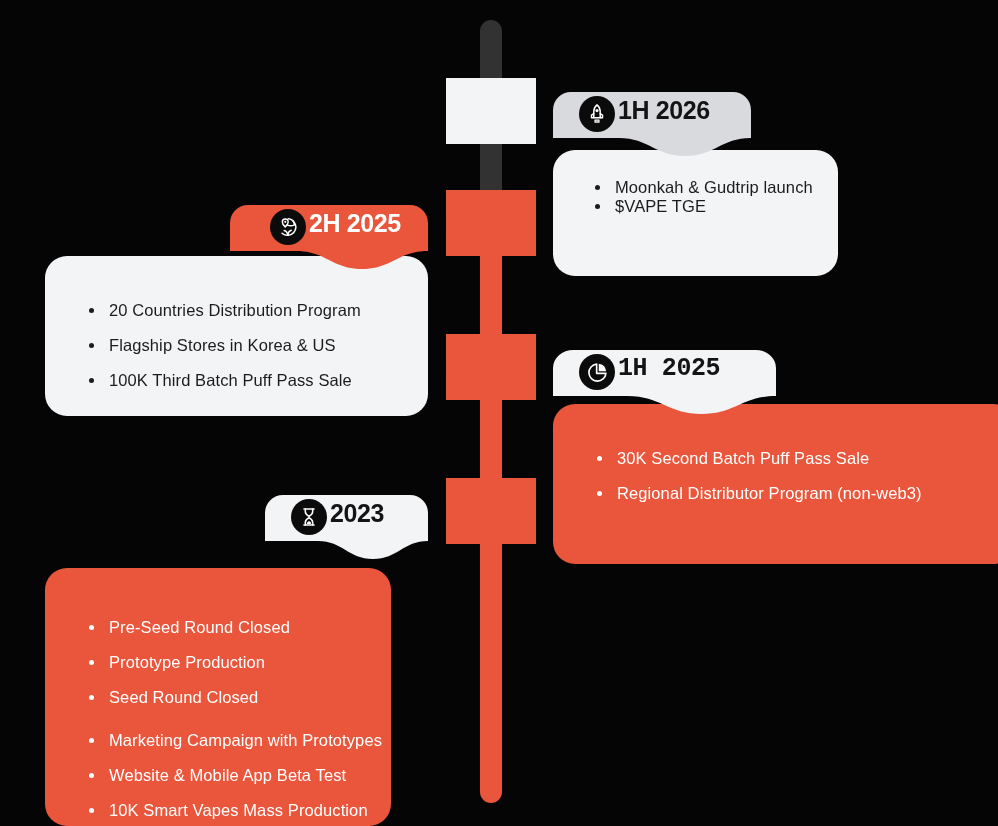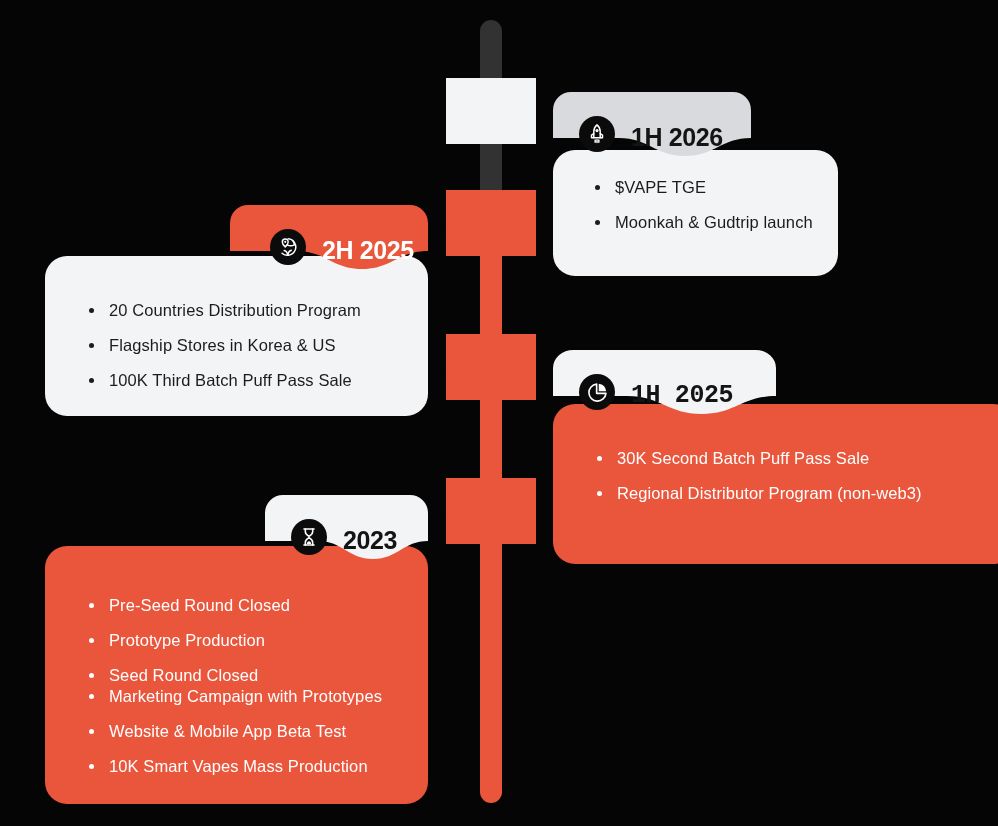--- a/index.html
+++ b/index.html
@@ -105,22 +105,22 @@
     position: absolute;
     left: 0; top: 0;
     width: 100%;
     height: 100%;
     z-index: 0;
   }
   .tab-inner {
     position: relative;
     z-index: 1;
     display: flex;
-    align-items: flex-end;
-    gap: 16px;
+    align-items: flex-start;
+    gap: 3px;
     height: 56px;
   }
   .tab-label {
     font-size: 25px;
     font-weight: 700;
     letter-spacing: -0.4px;
     white-space: nowrap;
   }
 
   .icon-badge {
@@ -182,22 +182,22 @@
       <i class="b3"></i>
       <i class="b4"></i>
       <i class="b5"></i>
       <i class="b6"></i>
       <i class="b7"></i>
   </div>
 
   <div class="card">
     <div class="card-body t-light-body" style="left:553px; top:150px; width:285px; height:126px;">
       <ul style="padding:28px 0 0 40px;">
+        <li>Moonkah &amp; Gudtrip launch</li>
         <li style="margin-bottom:16px;">$VAPE TGE</li>
-        <li>Moonkah &amp; Gudtrip launch</li>
       </ul>
     </div>
     <div class="tab t-light" style="left:553px; top:92px; width:198px; height:64px;">
       <svg class="tab-bg" viewBox="0 0 198 64" preserveAspectRatio="none">
         <path fill="#D9DADE" d="M18,0 H180 A18,18 0 0 1 198,18 V46
                                  C 168,46 162,64 132,64
                                  C 102,64 96,46 66,46
                                  H0 V18 A18,18 0 0 1 18,0 Z"></path>
       </svg>
       <div class="tab-inner">
@@ -266,25 +266,25 @@
             <path d="M11.1 3.2 A8.9 8.9 0 1 0 20.8 12.9 H11.1 Z" stroke="#fff" stroke-width="1.7" fill="none" stroke-linejoin="round"></path>
             <path d="M13.3 2.9 A9.1 9.1 0 0 1 21.1 10.7 H13.3 Z" fill="#fff"></path>
           </svg>
         </span>
         <span class="tab-label">1H 2025</span>
       </div>
     </div>
   </div>
 
   <div class="card">
-    <div class="card-body t-orange-body" style="left:45px; top:546px; width:383px; height:258px;">
+    <div class="card-body t-orange-body" style="left:45px; top:568px; width:346px; height:258px;">
       <ul style="padding:50px 0 0 42px;">
         <li style="margin-bottom:16px;">Pre-Seed Round Closed</li>
         <li style="margin-bottom:16px;">Prototype Production</li>
-        <li style="margin-bottom:2px;">Seed Round Closed</li>
+        <li style="margin-bottom:24px;">Seed Round Closed</li>
         <li style="margin-bottom:16px;">Marketing Campaign with Prototypes</li>
         <li style="margin-bottom:16px;">Website &amp; Mobile App Beta Test</li>
         <li>10K Smart Vapes Mass Production</li>
       </ul>
     </div>
     <div class="tab t-light" style="left:265px; top:495px; width:163px; height:64px;">
       <svg class="tab-bg" viewBox="0 0 163 64" preserveAspectRatio="none">
         <path fill="#F3F4F6" d="M18,0 H145 A18,18 0 0 1 163,18 V46
                                  C 138,46 133,64 108,64
                                  C 83,64 78,46 53,46

